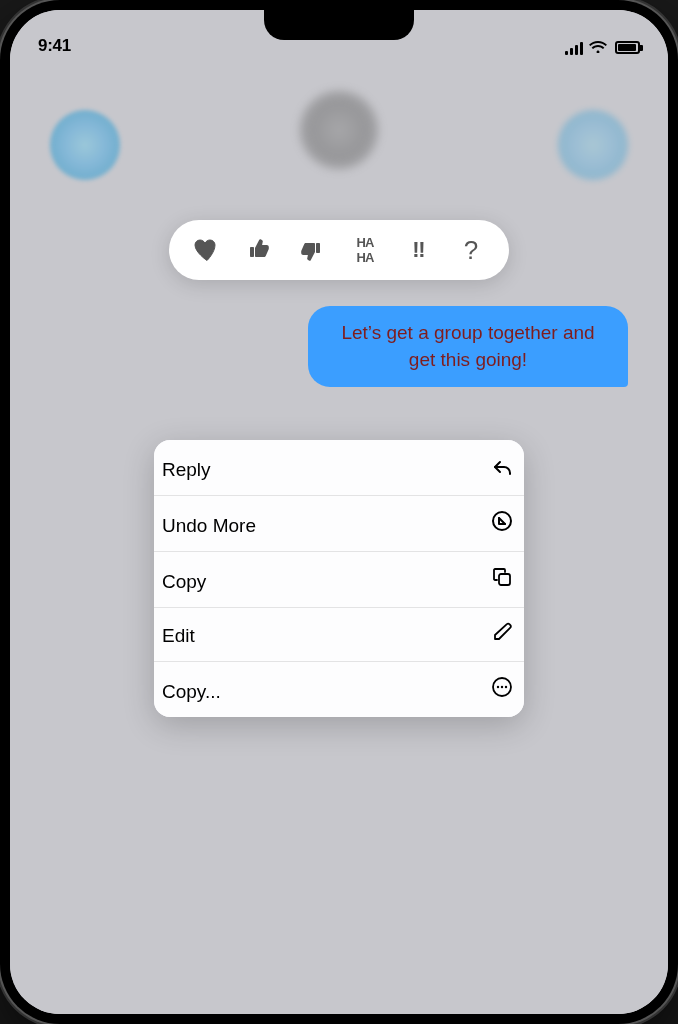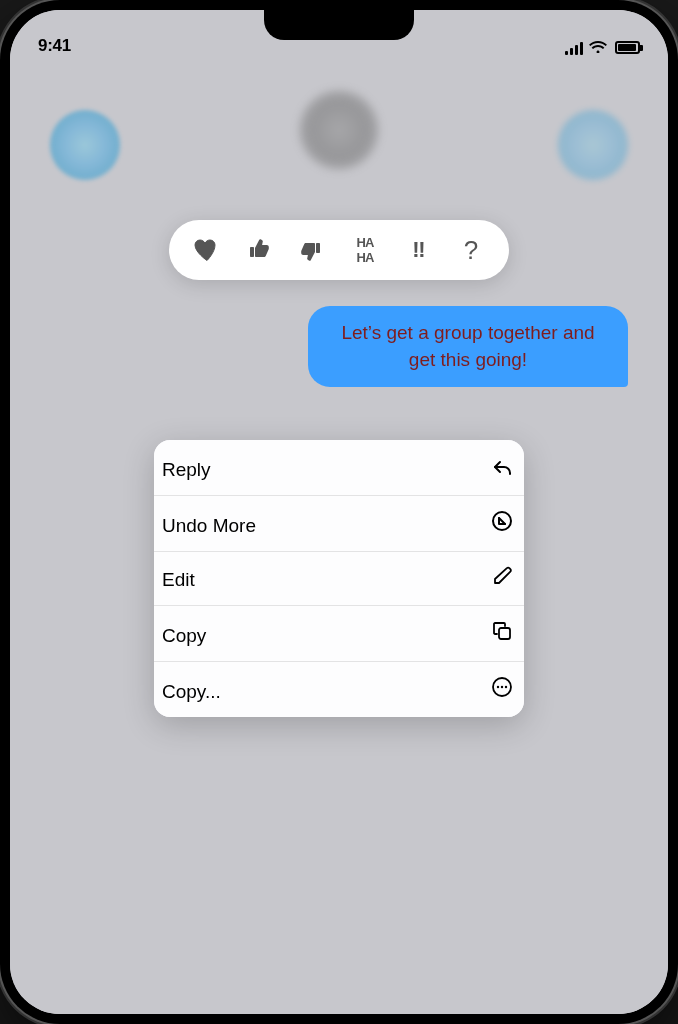--- a/index.html
+++ b/index.html
@@ -343,34 +343,34 @@
           <span class="menu-item-icon">
             <svg width="22" height="22" viewBox="0 0 22 22" fill="none">
               <circle cx="11" cy="11" r="9" stroke="#000" stroke-width="2"></circle>
               <path d="M8 8L8 14L14 14" stroke="#000" stroke-width="2" stroke-linecap="round" stroke-linejoin="round"></path>
               <path d="M8 8L14 14" stroke="#000" stroke-width="2" stroke-linecap="round"></path>
             </svg>
           </span>
         </div>
 
         <div class="context-menu-item">
-          <span class="menu-item-label">Edit</span>
-          <span class="menu-item-icon">
-            <svg width="20" height="20" viewBox="0 0 20 20" fill="none">
-              <path d="M14.85 2.15C15.54 1.46 16.66 1.46 17.35 2.15L18.35 3.15C19.04 3.84 19.04 4.96 18.35 5.65L7 17H3V13L14.85 2.15Z" stroke="#000" stroke-width="1.8" stroke-linecap="round" stroke-linejoin="round"></path>
-            </svg>
-          </span>
-        </div>
-
-        <div class="context-menu-item">
           <span class="menu-item-label">Copy</span>
           <span class="menu-item-icon">
             <svg width="22" height="22" viewBox="0 0 22 22" fill="none">
               <rect x="8" y="8" width="11" height="11" rx="2" stroke="#000" stroke-width="1.8"></rect>
               <path d="M6 14H4C3.45 14 3 13.55 3 13V4C3 3.45 3.45 3 4 3H13C13.55 3 14 3.45 14 4V6" stroke="#000" stroke-width="1.8" stroke-linecap="round"></path>
+            </svg>
+          </span>
+        </div>
+
+        <div class="context-menu-item">
+          <span class="menu-item-label">Edit</span>
+          <span class="menu-item-icon">
+            <svg width="20" height="20" viewBox="0 0 20 20" fill="none">
+              <path d="M14.85 2.15C15.54 1.46 16.66 1.46 17.35 2.15L18.35 3.15C19.04 3.84 19.04 4.96 18.35 5.65L7 17H3V13L14.85 2.15Z" stroke="#000" stroke-width="1.8" stroke-linecap="round" stroke-linejoin="round"></path>
             </svg>
           </span>
         </div>
 
 
         <div class="context-menu-item">
           <span class="menu-item-label">Copy...</span>
           <span class="menu-item-icon">
             <svg width="22" height="22" viewBox="0 0 22 22" fill="none">
               <circle cx="11" cy="11" r="9" stroke="#000" stroke-width="1.8"></circle>

